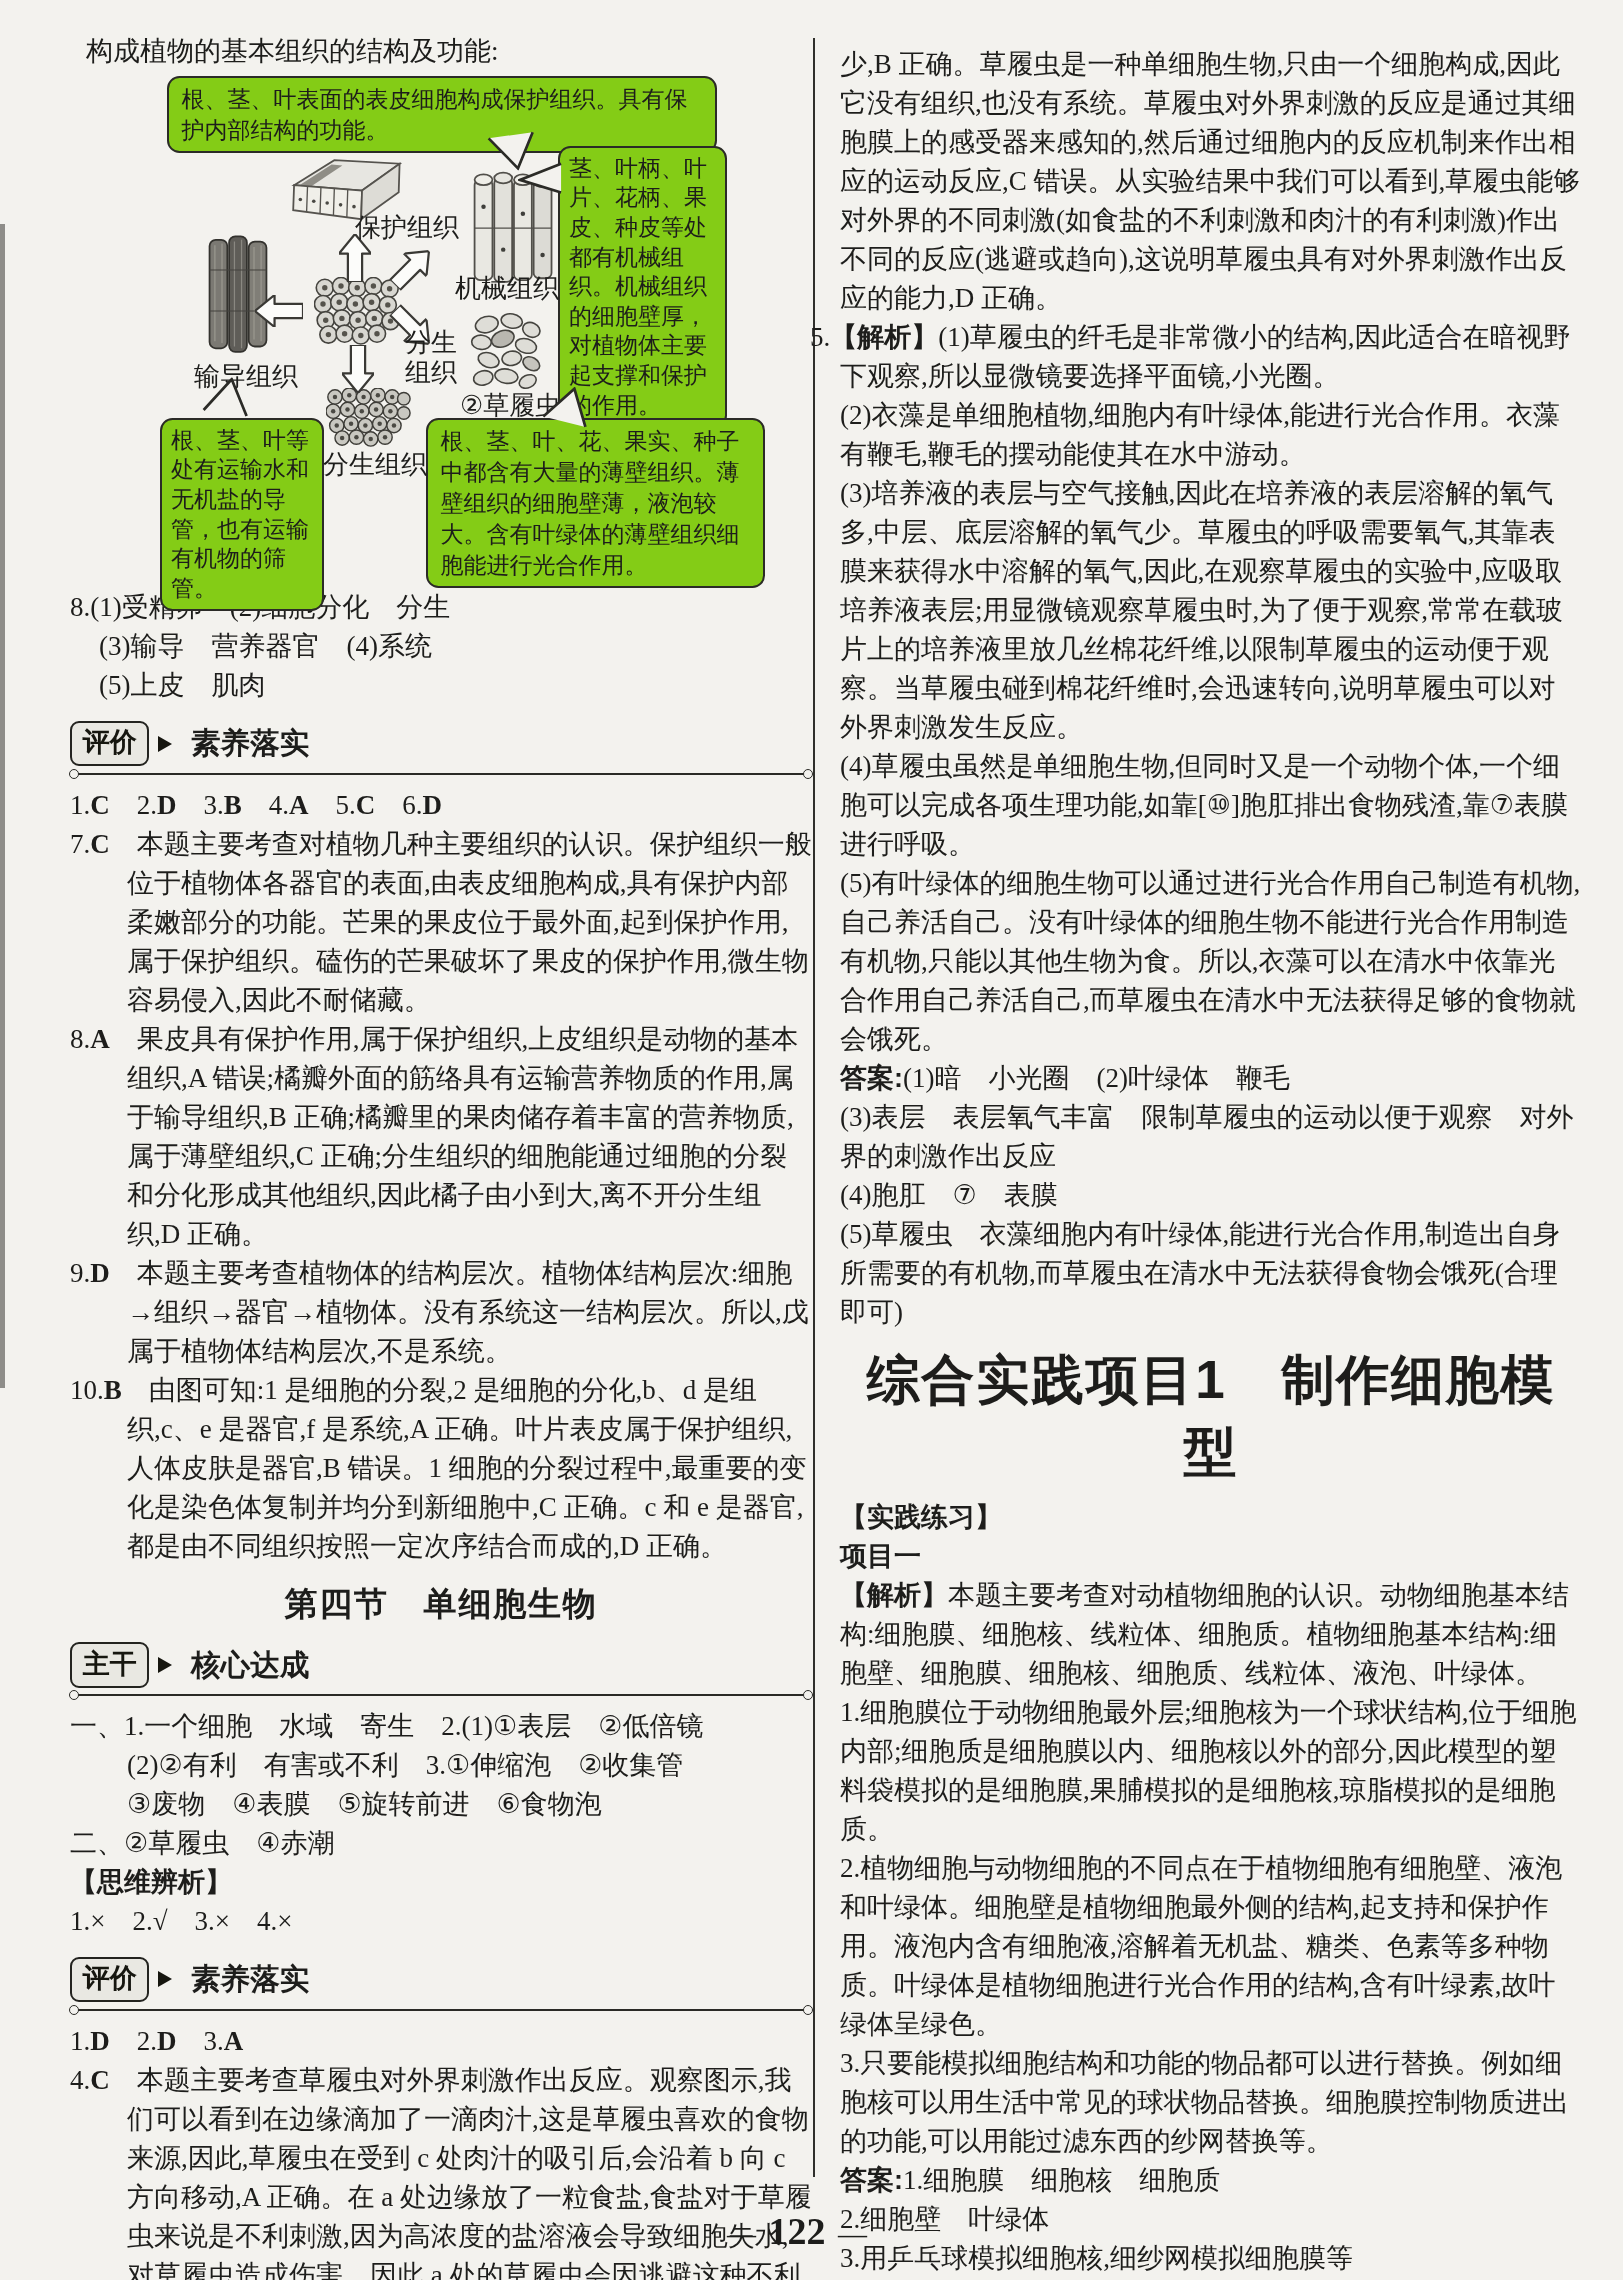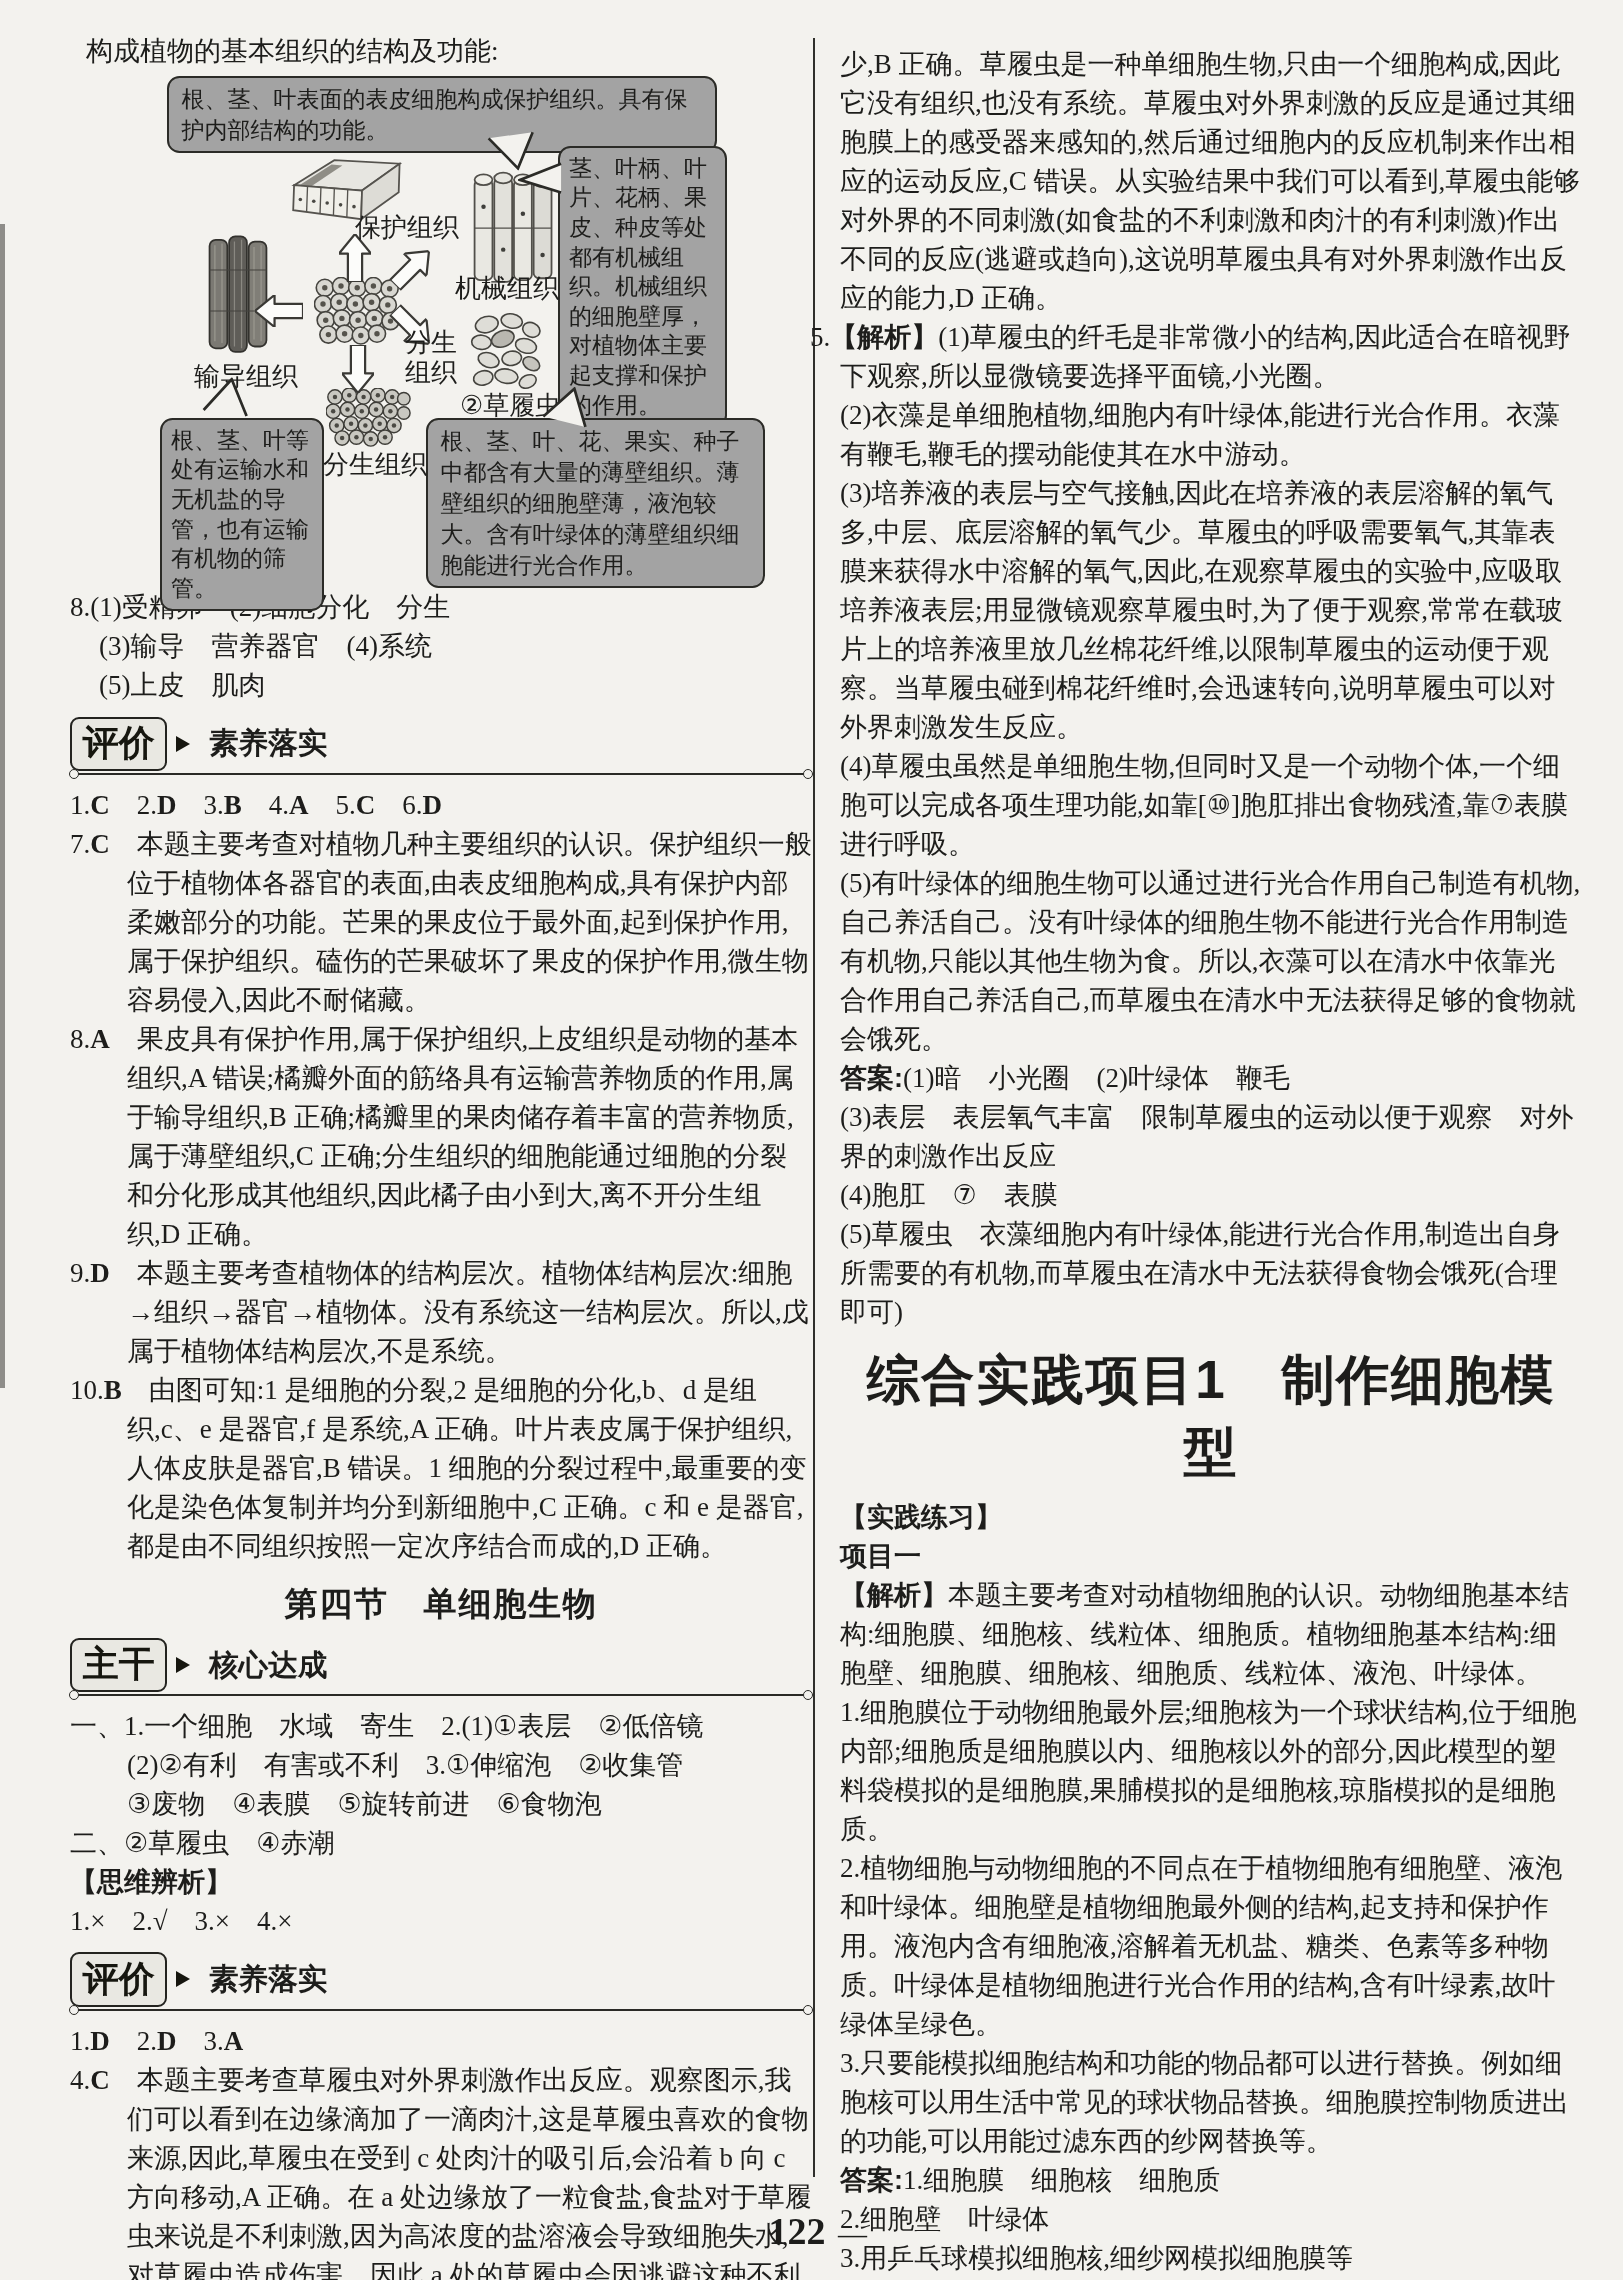--- a/index.html
+++ b/index.html
@@ -17,37 +17,37 @@
   .ind2{padding-left:57px;}
   .out5{text-indent:-30px;}
   .bl{font-weight:bold;}
   .bh{font-family:"Liberation Sans","DejaVu Sans",sans-serif;font-weight:bold;}
   .intro{padding-left:16px;}
 
   
   .sec-head{display:flex;align-items:center;gap:10.7px;margin-top:14.3px;height:48px;}
   .badge{border:2.2px solid #23231f;border-radius:9px;background:#e9e8e2;
          font-family:"Liberation Sans","DejaVu Sans",sans-serif;font-weight:bold;
-         font-size:36px;line-height:1;padding:6.3px 10.7px 8px;color:#16160f;}
+         font-size:27px;line-height:1;padding:6.3px 10.7px 8px;color:#16160f;}
   .badge-arrow{width:0;height:0;border-left:14.3px solid #16160f;border-top:8px solid transparent;
                border-bottom:8px solid transparent;margin-left:-1.8px;}
   .sec-title{font-family:"Liberation Sans","DejaVu Sans",sans-serif;font-weight:bold;font-size:29.6px;margin-left:8px;}
   .rule{position:relative;height:0;border-top:2.2px solid #2a2a26;margin:5.4px 1.8px 10.7px;}
   .rule::before,.rule::after{content:'';position:absolute;width:8px;height:8px;border:1.8px solid #2a2a26;
          border-radius:50%;background:#f3f2ee;top:-6.3px;}
   .rule::before{left:-2.7px;} .rule::after{right:-2.7px;}
 
   h2.section4{font-family:"Liberation Sans","DejaVu Sans",sans-serif;font-weight:bold;
          font-size:33px;text-align:center;margin:16px 0 0;letter-spacing:1.8px;}
   h1.project{font-family:"Liberation Sans","DejaVu Sans",sans-serif;font-weight:bold;
          font-size:53px;text-align:center;margin:12.5px 0 9px;letter-spacing:1.8px;}
 
   
   .diagram{position:relative;height:512px;margin-top:5.4px;font-size:23px;}
-  .bubble{position:absolute;border:2.7px solid #2b2b27;border-radius:12.5px;background:#a3a3a3;
+  .bubble{position:absolute;border:2.7px solid #2b2b27;border-radius:12.5px;background:#84cc16;
           padding:5.4px 12.5px;line-height:31px;z-index:1;}
   .b-top{left:97px;top:0;width:521px;}
   .b-right{left:488px;top:70px;width:147px;line-height:29.6px;padding:5.4px 9px;}
   .b-left{left:90px;top:342px;width:142px;line-height:29.6px;padding:5.4px 9px;}
   .b-bot{left:356px;top:342px;width:310px;}
   .tlabel{position:absolute;font-size:26px;z-index:1;white-space:nowrap;}
   .l-protect{left:285px;top:134px;}
   .l-mech{left:385px;top:195px;}
   .l-conduct{left:124px;top:283px;}
   .l-m1{left:335px;top:249px;}

